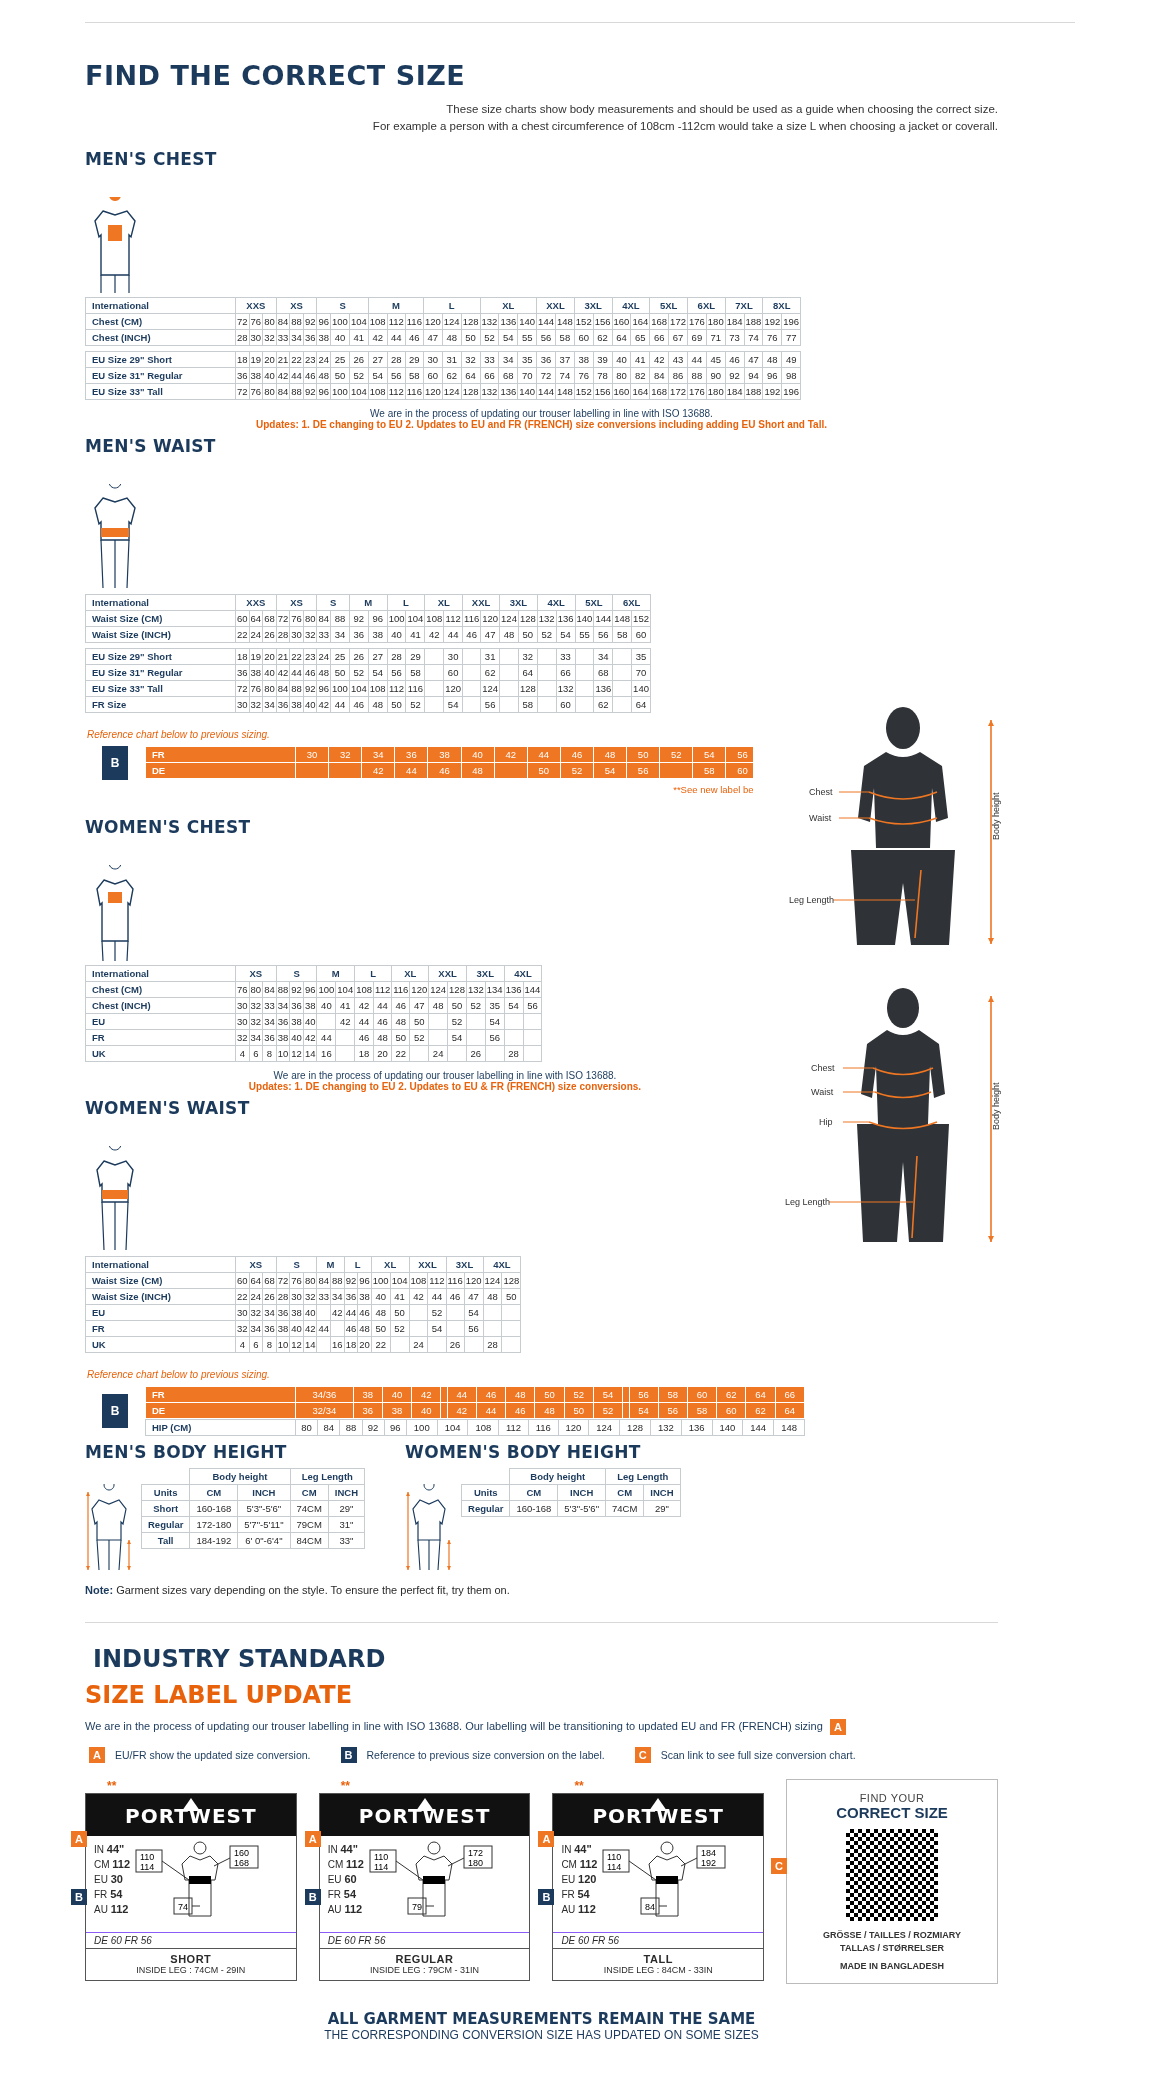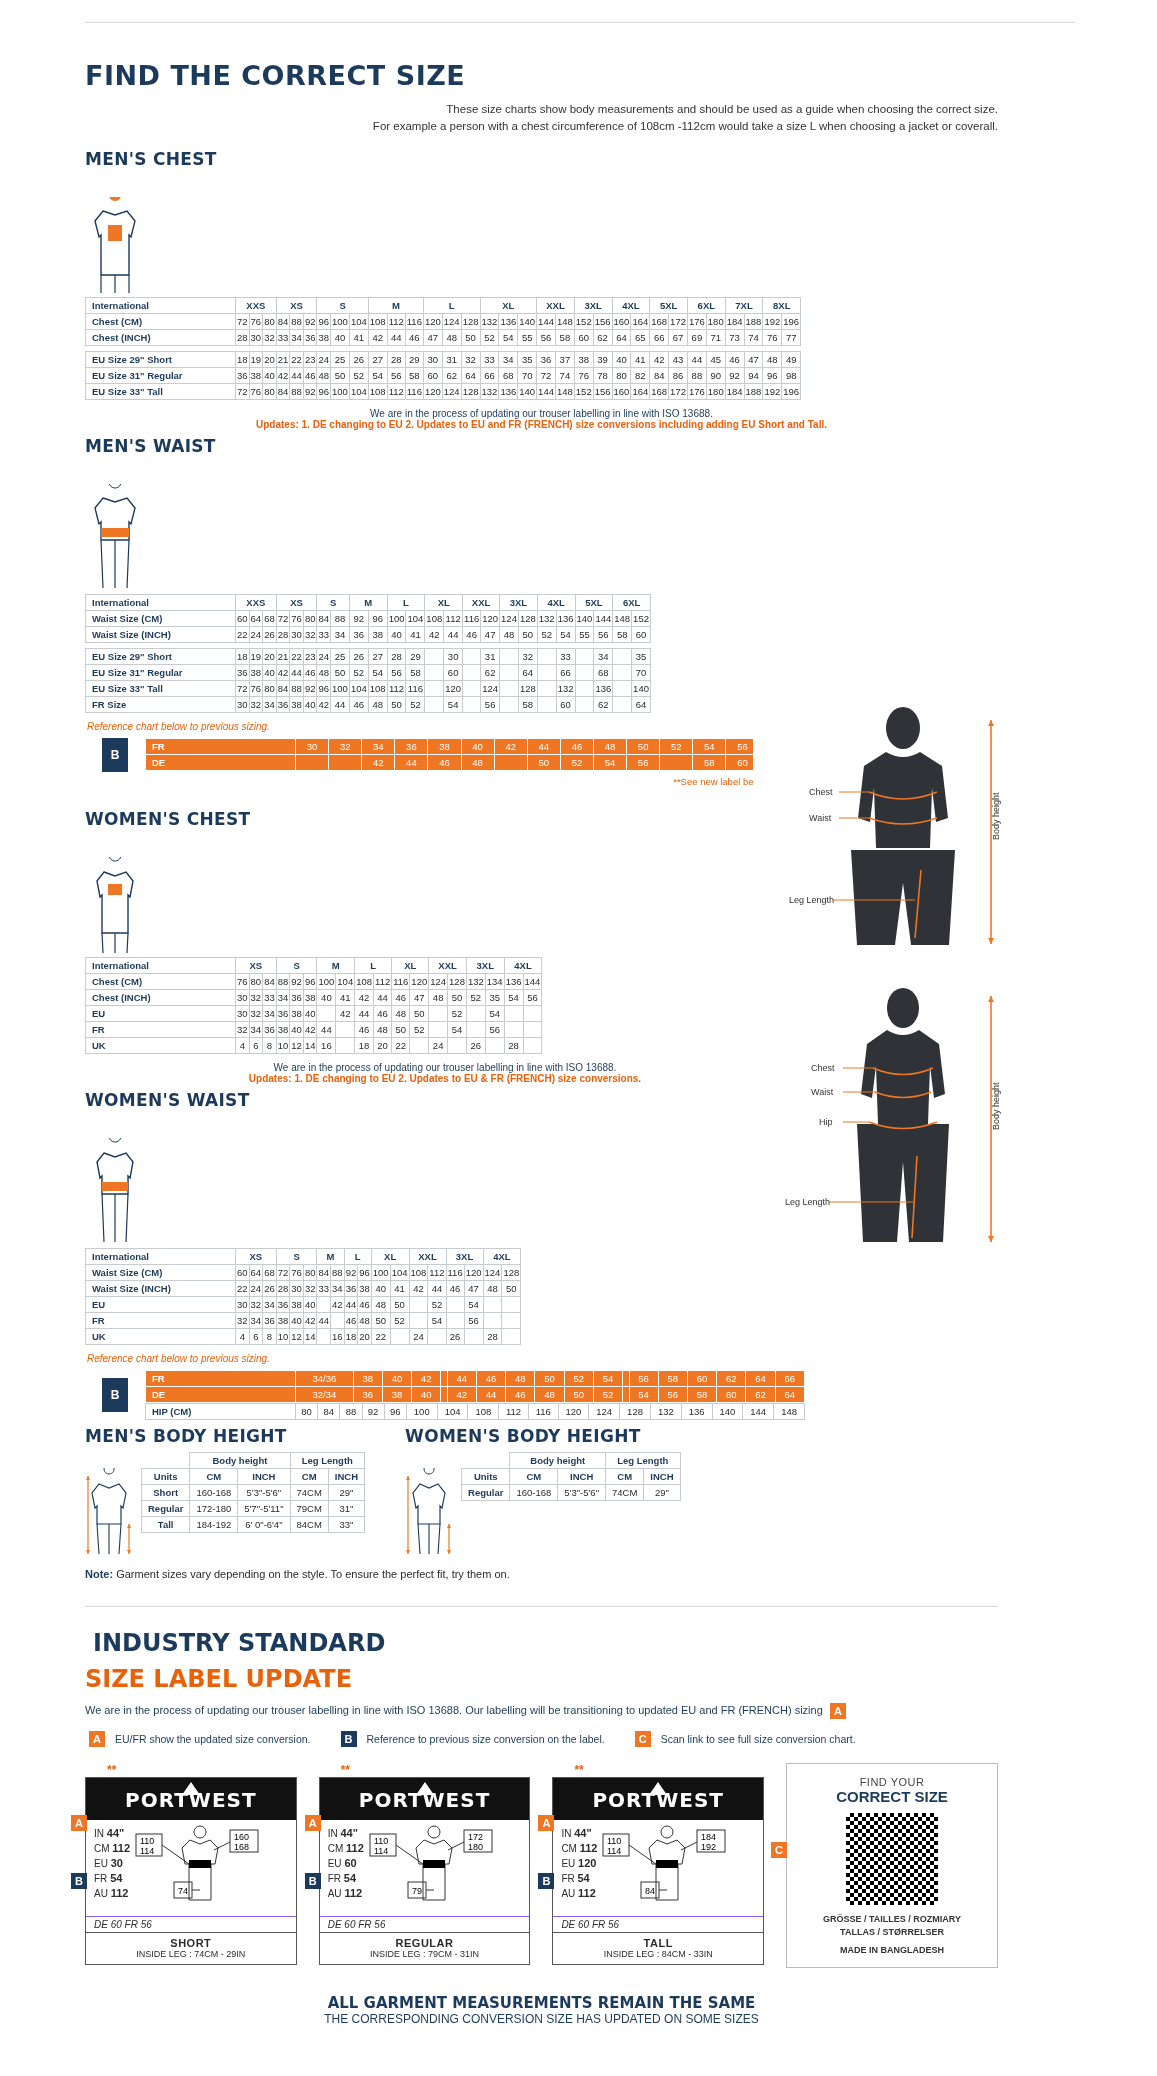--- a/index.html
+++ b/index.html
@@ -38,21 +38,21 @@
   table.sz { border-collapse: collapse; width:100%; font-size: 9.5px; }
   table.sz td, table.sz th { border:1px solid #c7ccd1; text-align:center; padding:2px 1px; height:15px; color:#2b2b2b; }
   table.sz td.lbl, table.sz th.lbl { text-align:left; padding-left:6px; width:150px; font-weight:bold; color:#1b3a5c;}
   table.sz tr.head td { font-weight:bold; color:#1b3a5c; }
   table.sz td.grp { font-weight:bold; color:#1b3a5c; }
   table.sz tr.spacer td { border-left:1px solid #fff; border-right:1px solid #fff; height:6px; border-top:1px solid #c7ccd1; border-bottom:1px solid #c7ccd1;}
   .nb { border:none !important; }
 
   .note-center { text-align:center; font-size: 10px; color:#1b3a5c; margin: 8px 0 6px 0; }
   .note-center .upd { color:#e8620c; font-weight:bold; }
-  .ref-note { font-size:10px; color:#e8620c; font-style:italic; margin: 8px 0 2px 2px; }
+  .ref-note { font-size:10px; color:#e8620c; font-style:italic; margin: 16px 0 2px 2px; }
   .right-note { text-align:right; font-size:9.5px; color:#e8620c; margin-top:4px; }
 
   
   table.orange { border-collapse:collapse; width:100%; font-size:9.5px; }
   table.orange td { border:1px solid #ffffff; background:#ef7622; color:#fff; text-align:center; height:16px; padding:1px; }
   table.orange td.lbl { text-align:left; padding-left:6px; width:150px; font-weight:bold; }
 
   .bbadge {
     width:26px; height:34px; background:#1b3a5c; color:#fff; font-weight:bold;
     display:flex; align-items:center; justify-content:center; font-size:12px;

